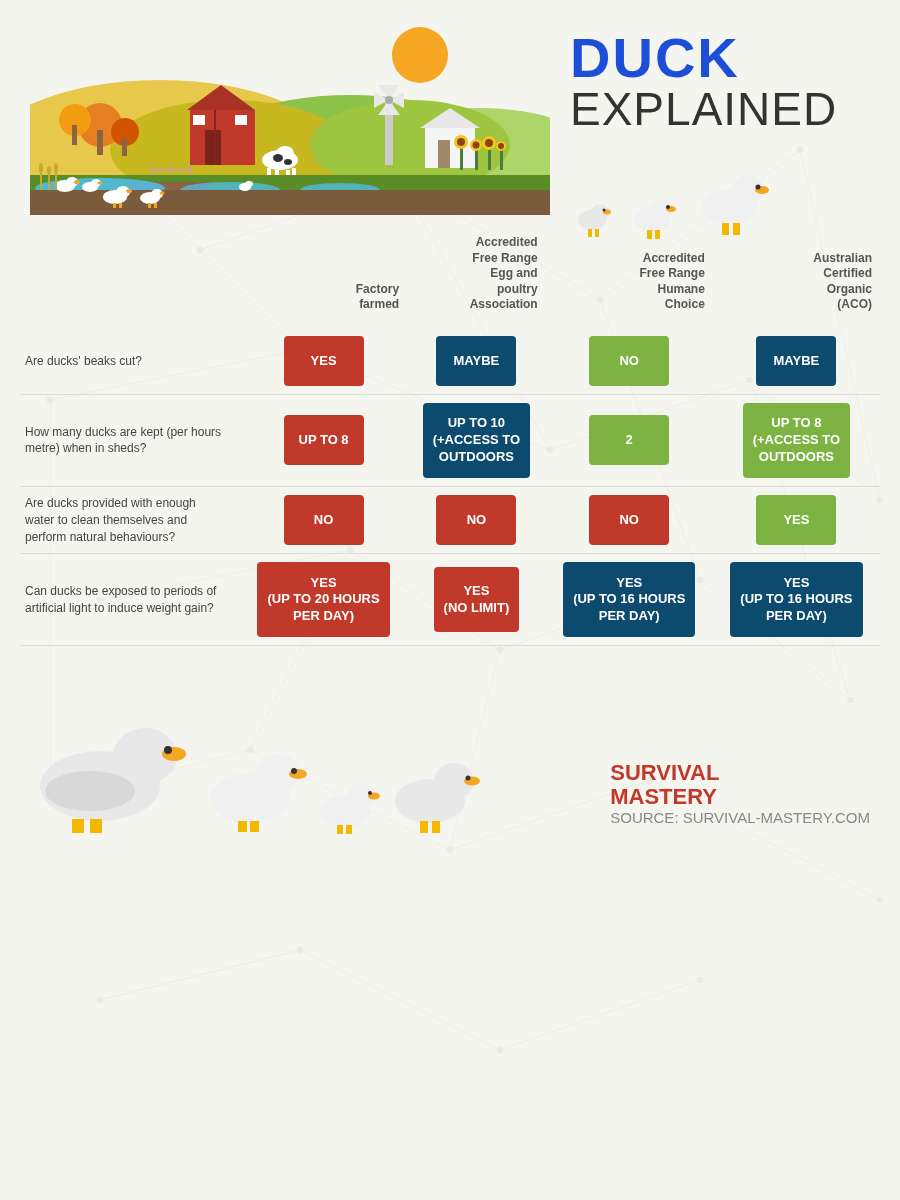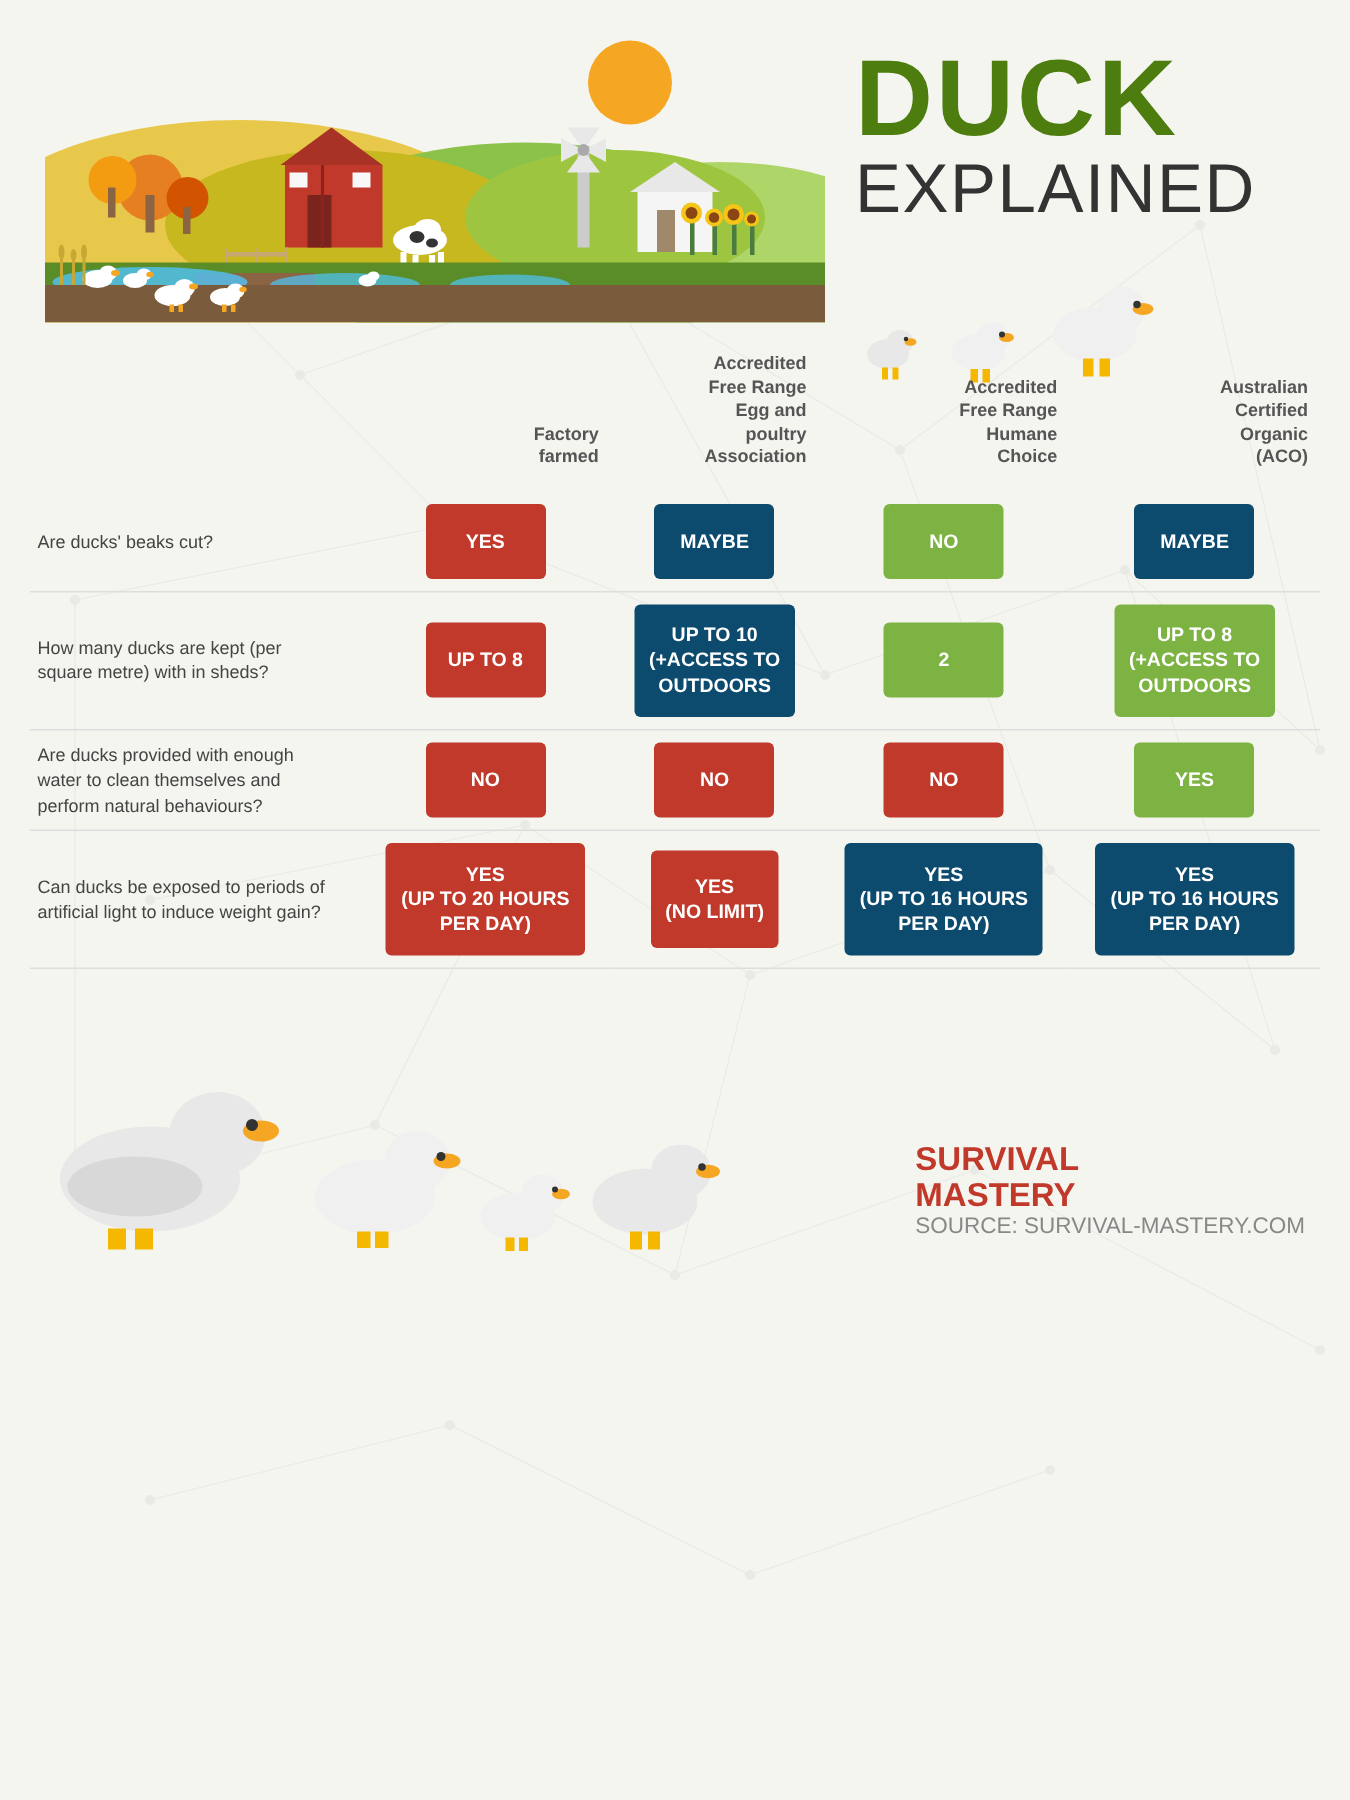--- a/index.html
+++ b/index.html
@@ -42,23 +42,23 @@
     .header-title {
       flex: 1;
       display: flex;
       flex-direction: column;
       align-items: flex-start;
       padding-left: 20px;
       padding-top: 10px;
     }
 
     .title-duck {
-      font-size: 72px;
+      font-size: 56px;
       font-weight: 900;
-      color: #4d7c0f;
+      color: #1d4ed8;
       line-height: 1;
       letter-spacing: 2px;
     }
 
     .title-explained {
       font-size: 46px;
       font-weight: 400;
       color: #333;
       line-height: 1;
       letter-spacing: 1px;
@@ -411,21 +411,21 @@
       </thead>
       <tbody id="table-body">
           <tr>
             <td class="question-cell">Are ducks' beaks cut?</td>
             <td class="answer-cell"><div class="answer-box red" style="white-space: pre-line;">YES</div></td>
             <td class="answer-cell"><div class="answer-box orange" style="white-space: pre-line;">MAYBE</div></td>
             <td class="answer-cell"><div class="answer-box green" style="white-space: pre-line;">NO</div></td>
             <td class="answer-cell"><div class="answer-box orange" style="white-space: pre-line;">MAYBE</div></td>
           </tr>
           <tr>
-            <td class="question-cell">How many ducks are kept (per square metre) with in sheds?</td>
+            <td class="question-cell">How many ducks are kept (per hours metre) when in sheds?</td>
             <td class="answer-cell"><div class="answer-box red" style="white-space: pre-line;">Up to 8</div></td>
             <td class="answer-cell"><div class="answer-box orange taller" style="white-space: pre-line;">Up to 10
 (+access to
 outdoors</div></td>
             <td class="answer-cell"><div class="answer-box green" style="white-space: pre-line;">2</div></td>
             <td class="answer-cell"><div class="answer-box green taller" style="white-space: pre-line;">Up to 8
 (+access to
 outdoors</div></td>
           </tr>
           <tr>

